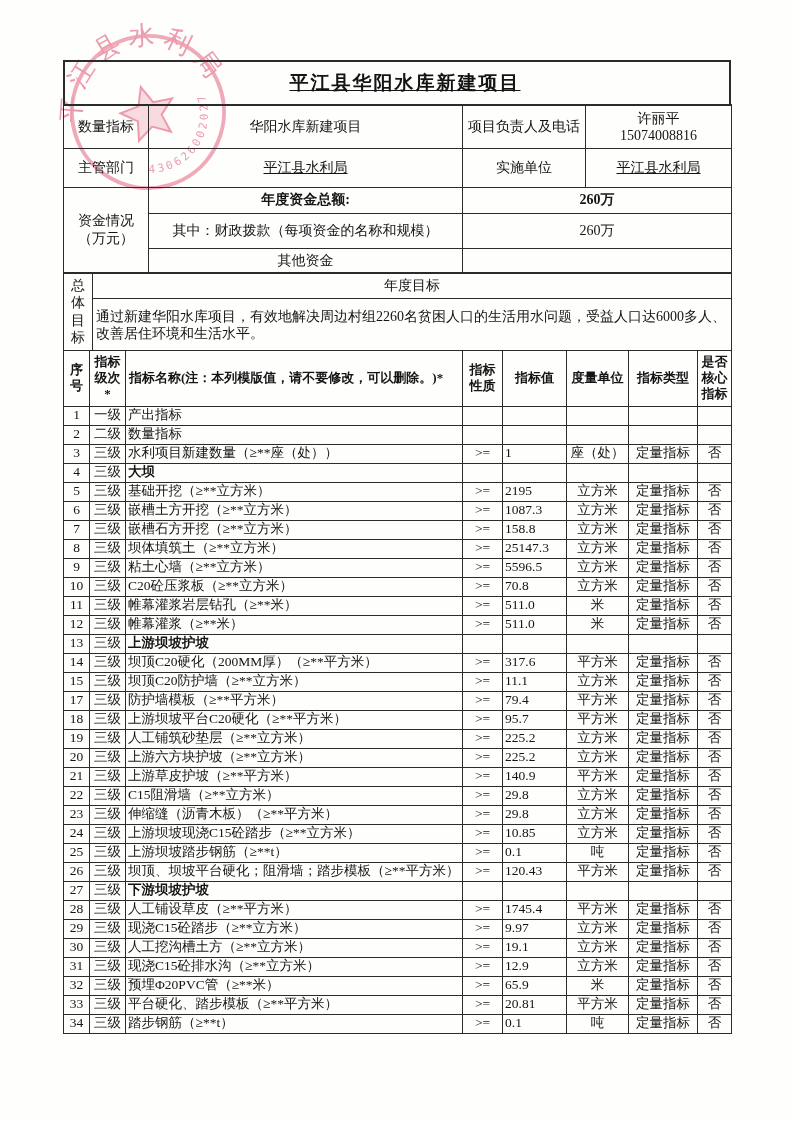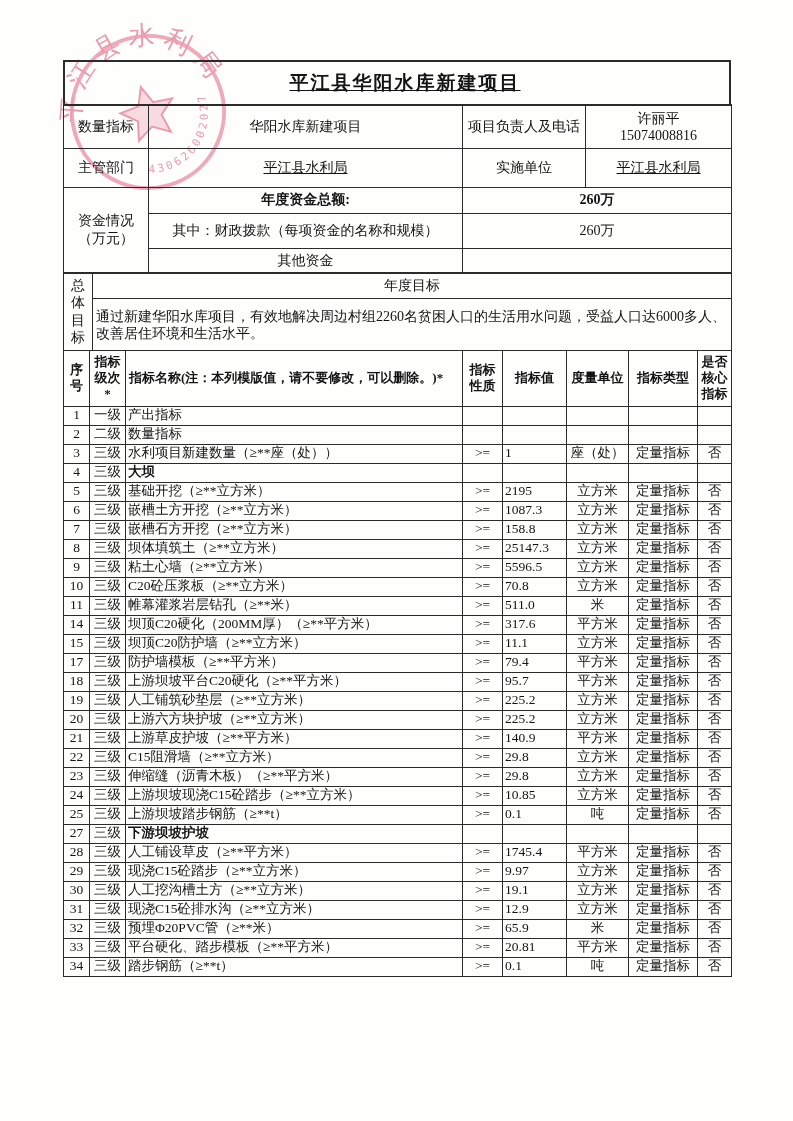--- a/index.html
+++ b/index.html
@@ -265,20 +265,40 @@
     <td class="c-no">11</td>
     <td class="c-level">三级</td>
     <td class="c-name">帷幕灌浆岩层钻孔（≥**米）</td>
     <td class="c-prop">&gt;=</td>
     <td class="c-value">511.0</td>
     <td class="c-unit">米</td>
     <td class="c-type">定量指标</td>
     <td class="c-core">否</td>
   </tr>
           <tr>
+    <td class="c-no">12</td>
+    <td class="c-level">三级</td>
+    <td class="c-name">帷幕灌浆（≥**米）</td>
+    <td class="c-prop">&gt;=</td>
+    <td class="c-value">511.0</td>
+    <td class="c-unit">米</td>
+    <td class="c-type">定量指标</td>
+    <td class="c-core">否</td>
+  </tr>
+          <tr>
+    <td class="c-no">13</td>
+    <td class="c-level">三级</td>
+    <td class="c-name bold">上游坝坡护坡</td>
+    <td class="c-prop"></td>
+    <td class="c-value"></td>
+    <td class="c-unit"></td>
+    <td class="c-type"></td>
+    <td class="c-core"></td>
+  </tr>
+          <tr>
     <td class="c-no">14</td>
     <td class="c-level">三级</td>
     <td class="c-name">坝顶C20硬化（200MM厚）（≥**平方米）</td>
     <td class="c-prop">&gt;=</td>
     <td class="c-value">317.6</td>
     <td class="c-unit">平方米</td>
     <td class="c-type">定量指标</td>
     <td class="c-core">否</td>
   </tr>
           <tr>
@@ -371,20 +391,30 @@
     <td class="c-type">定量指标</td>
     <td class="c-core">否</td>
   </tr>
           <tr>
     <td class="c-no">25</td>
     <td class="c-level">三级</td>
     <td class="c-name">上游坝坡踏步钢筋（≥**t）</td>
     <td class="c-prop">&gt;=</td>
     <td class="c-value">0.1</td>
     <td class="c-unit">吨</td>
+    <td class="c-type">定量指标</td>
+    <td class="c-core">否</td>
+  </tr>
+          <tr>
+    <td class="c-no">26</td>
+    <td class="c-level">三级</td>
+    <td class="c-name">坝顶、坝坡平台硬化；阻滑墙；踏步模板（≥**平方米）</td>
+    <td class="c-prop">&gt;=</td>
+    <td class="c-value">120.43</td>
+    <td class="c-unit">平方米</td>
     <td class="c-type">定量指标</td>
     <td class="c-core">否</td>
   </tr>
           <tr>
     <td class="c-no">27</td>
     <td class="c-level">三级</td>
     <td class="c-name bold">下游坝坡护坡</td>
     <td class="c-prop"></td>
     <td class="c-value"></td>
     <td class="c-unit"></td>

